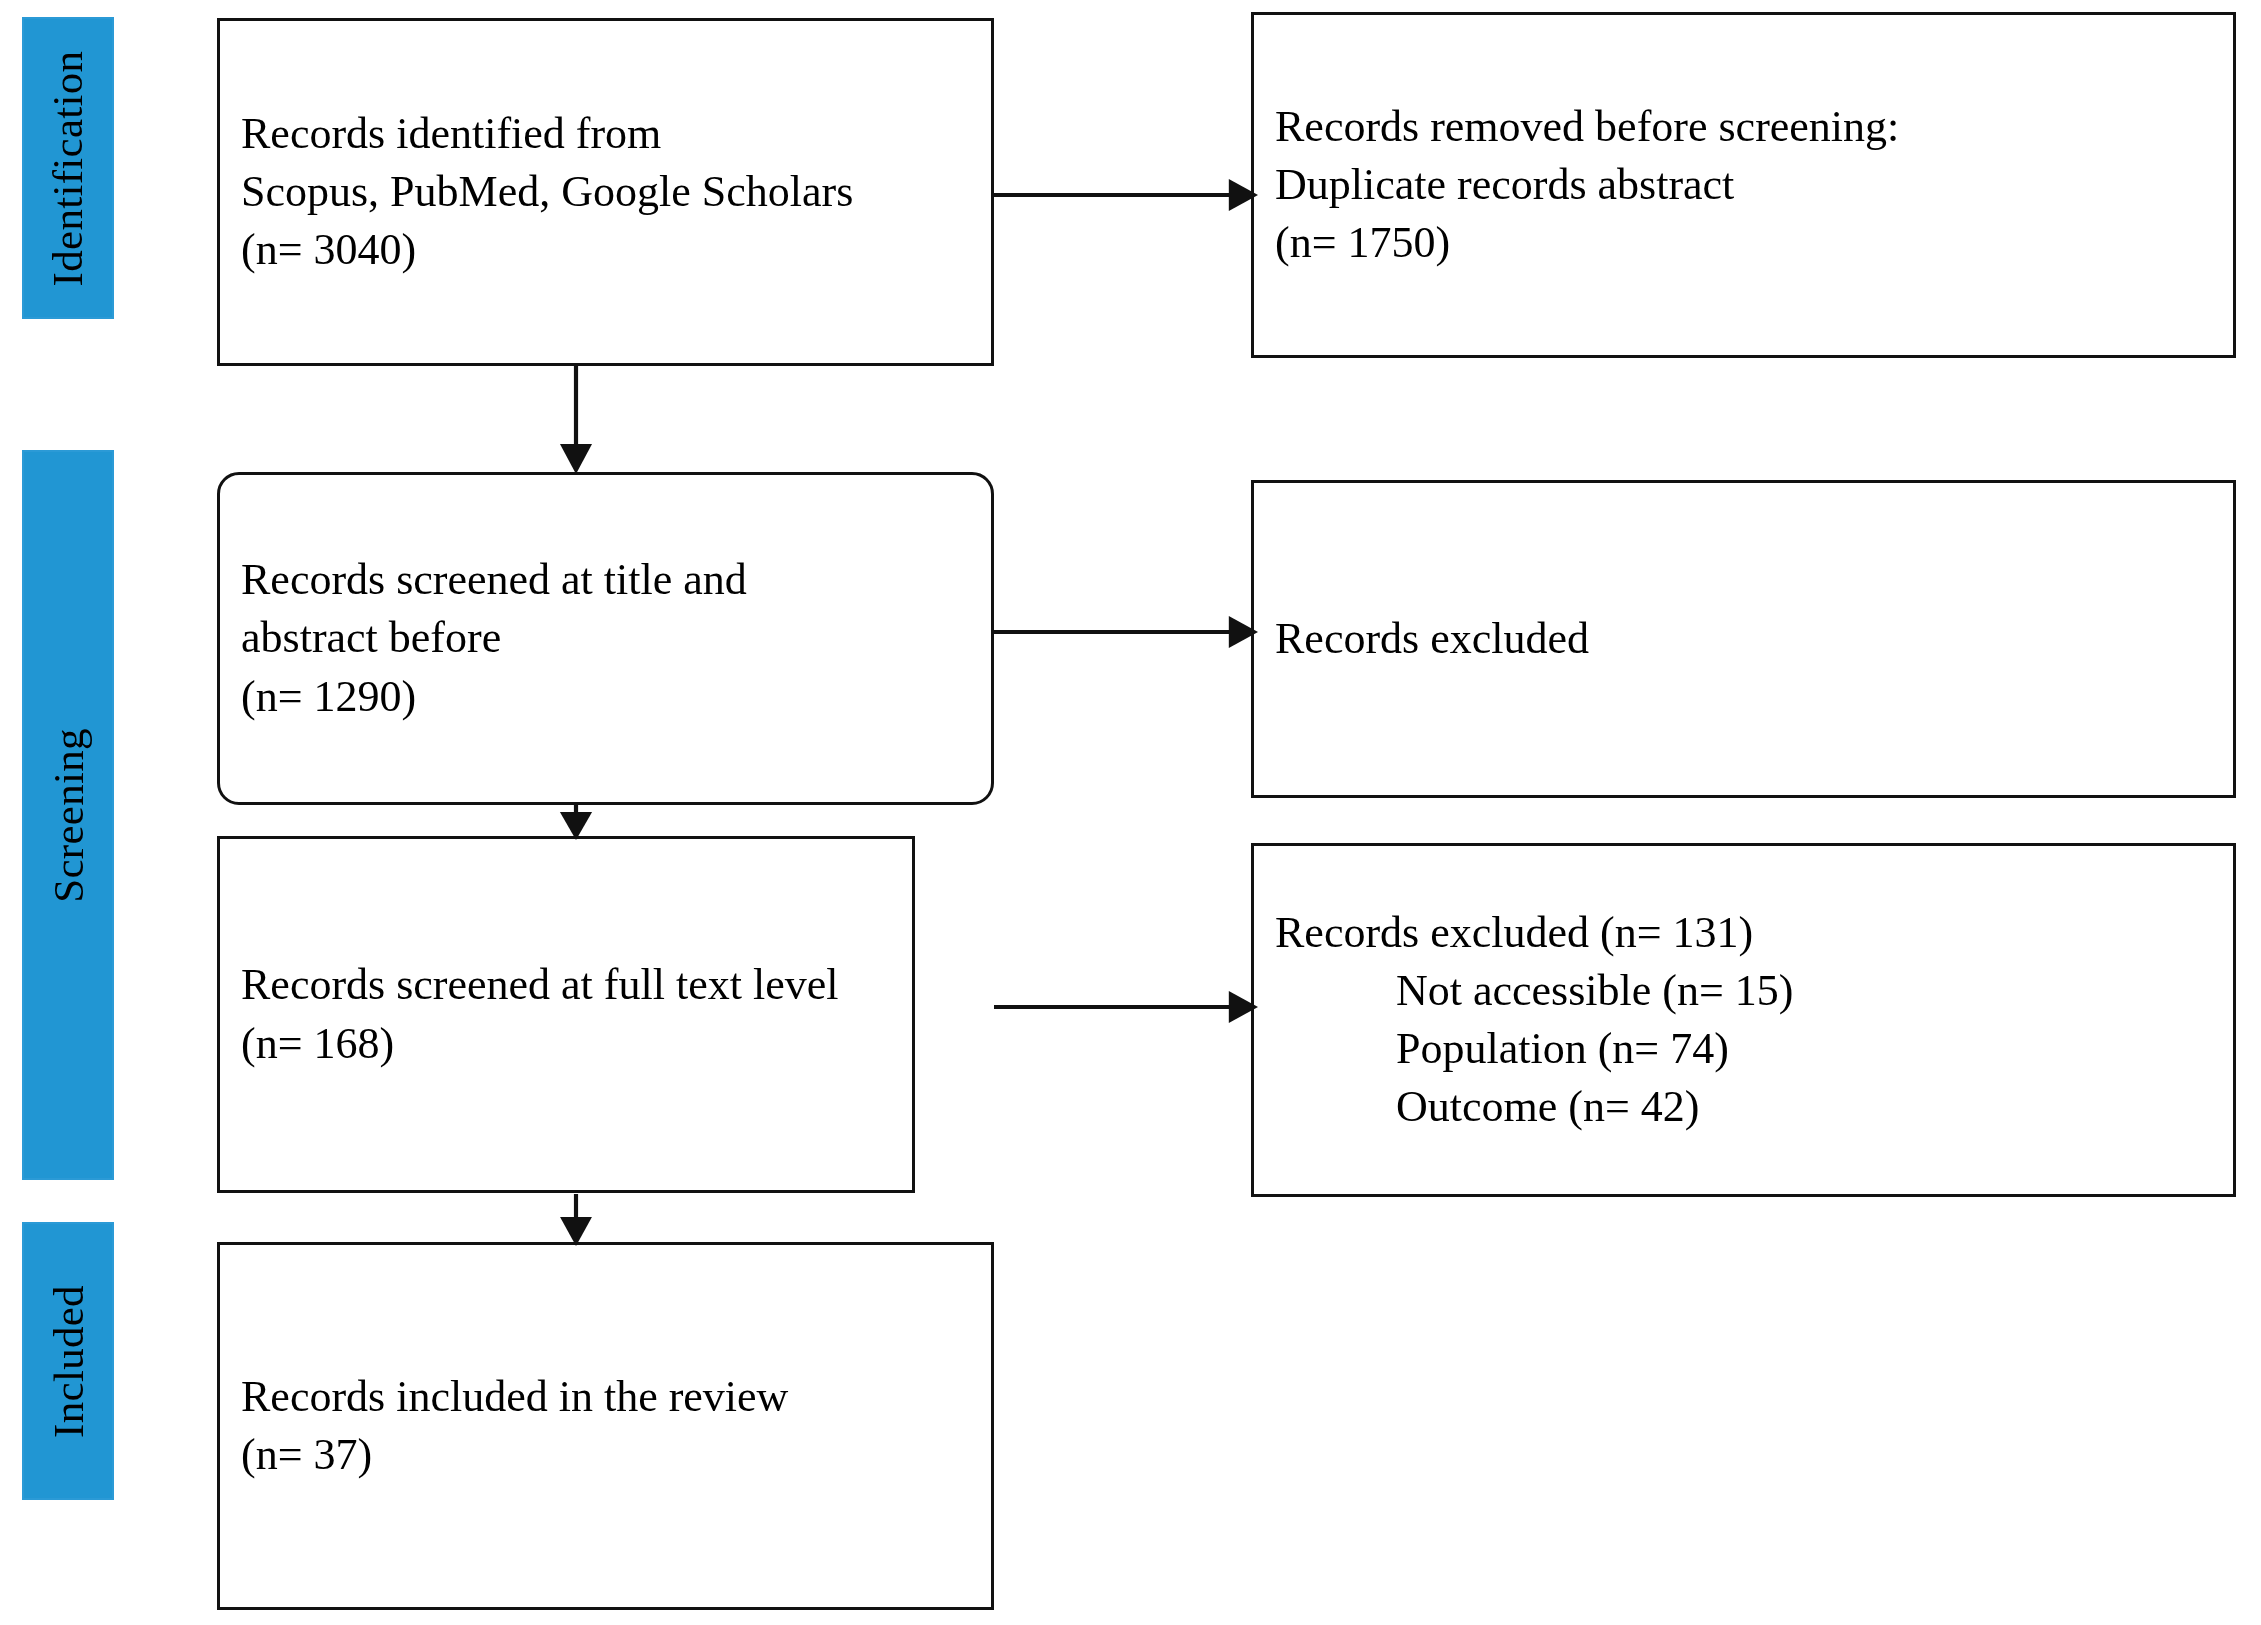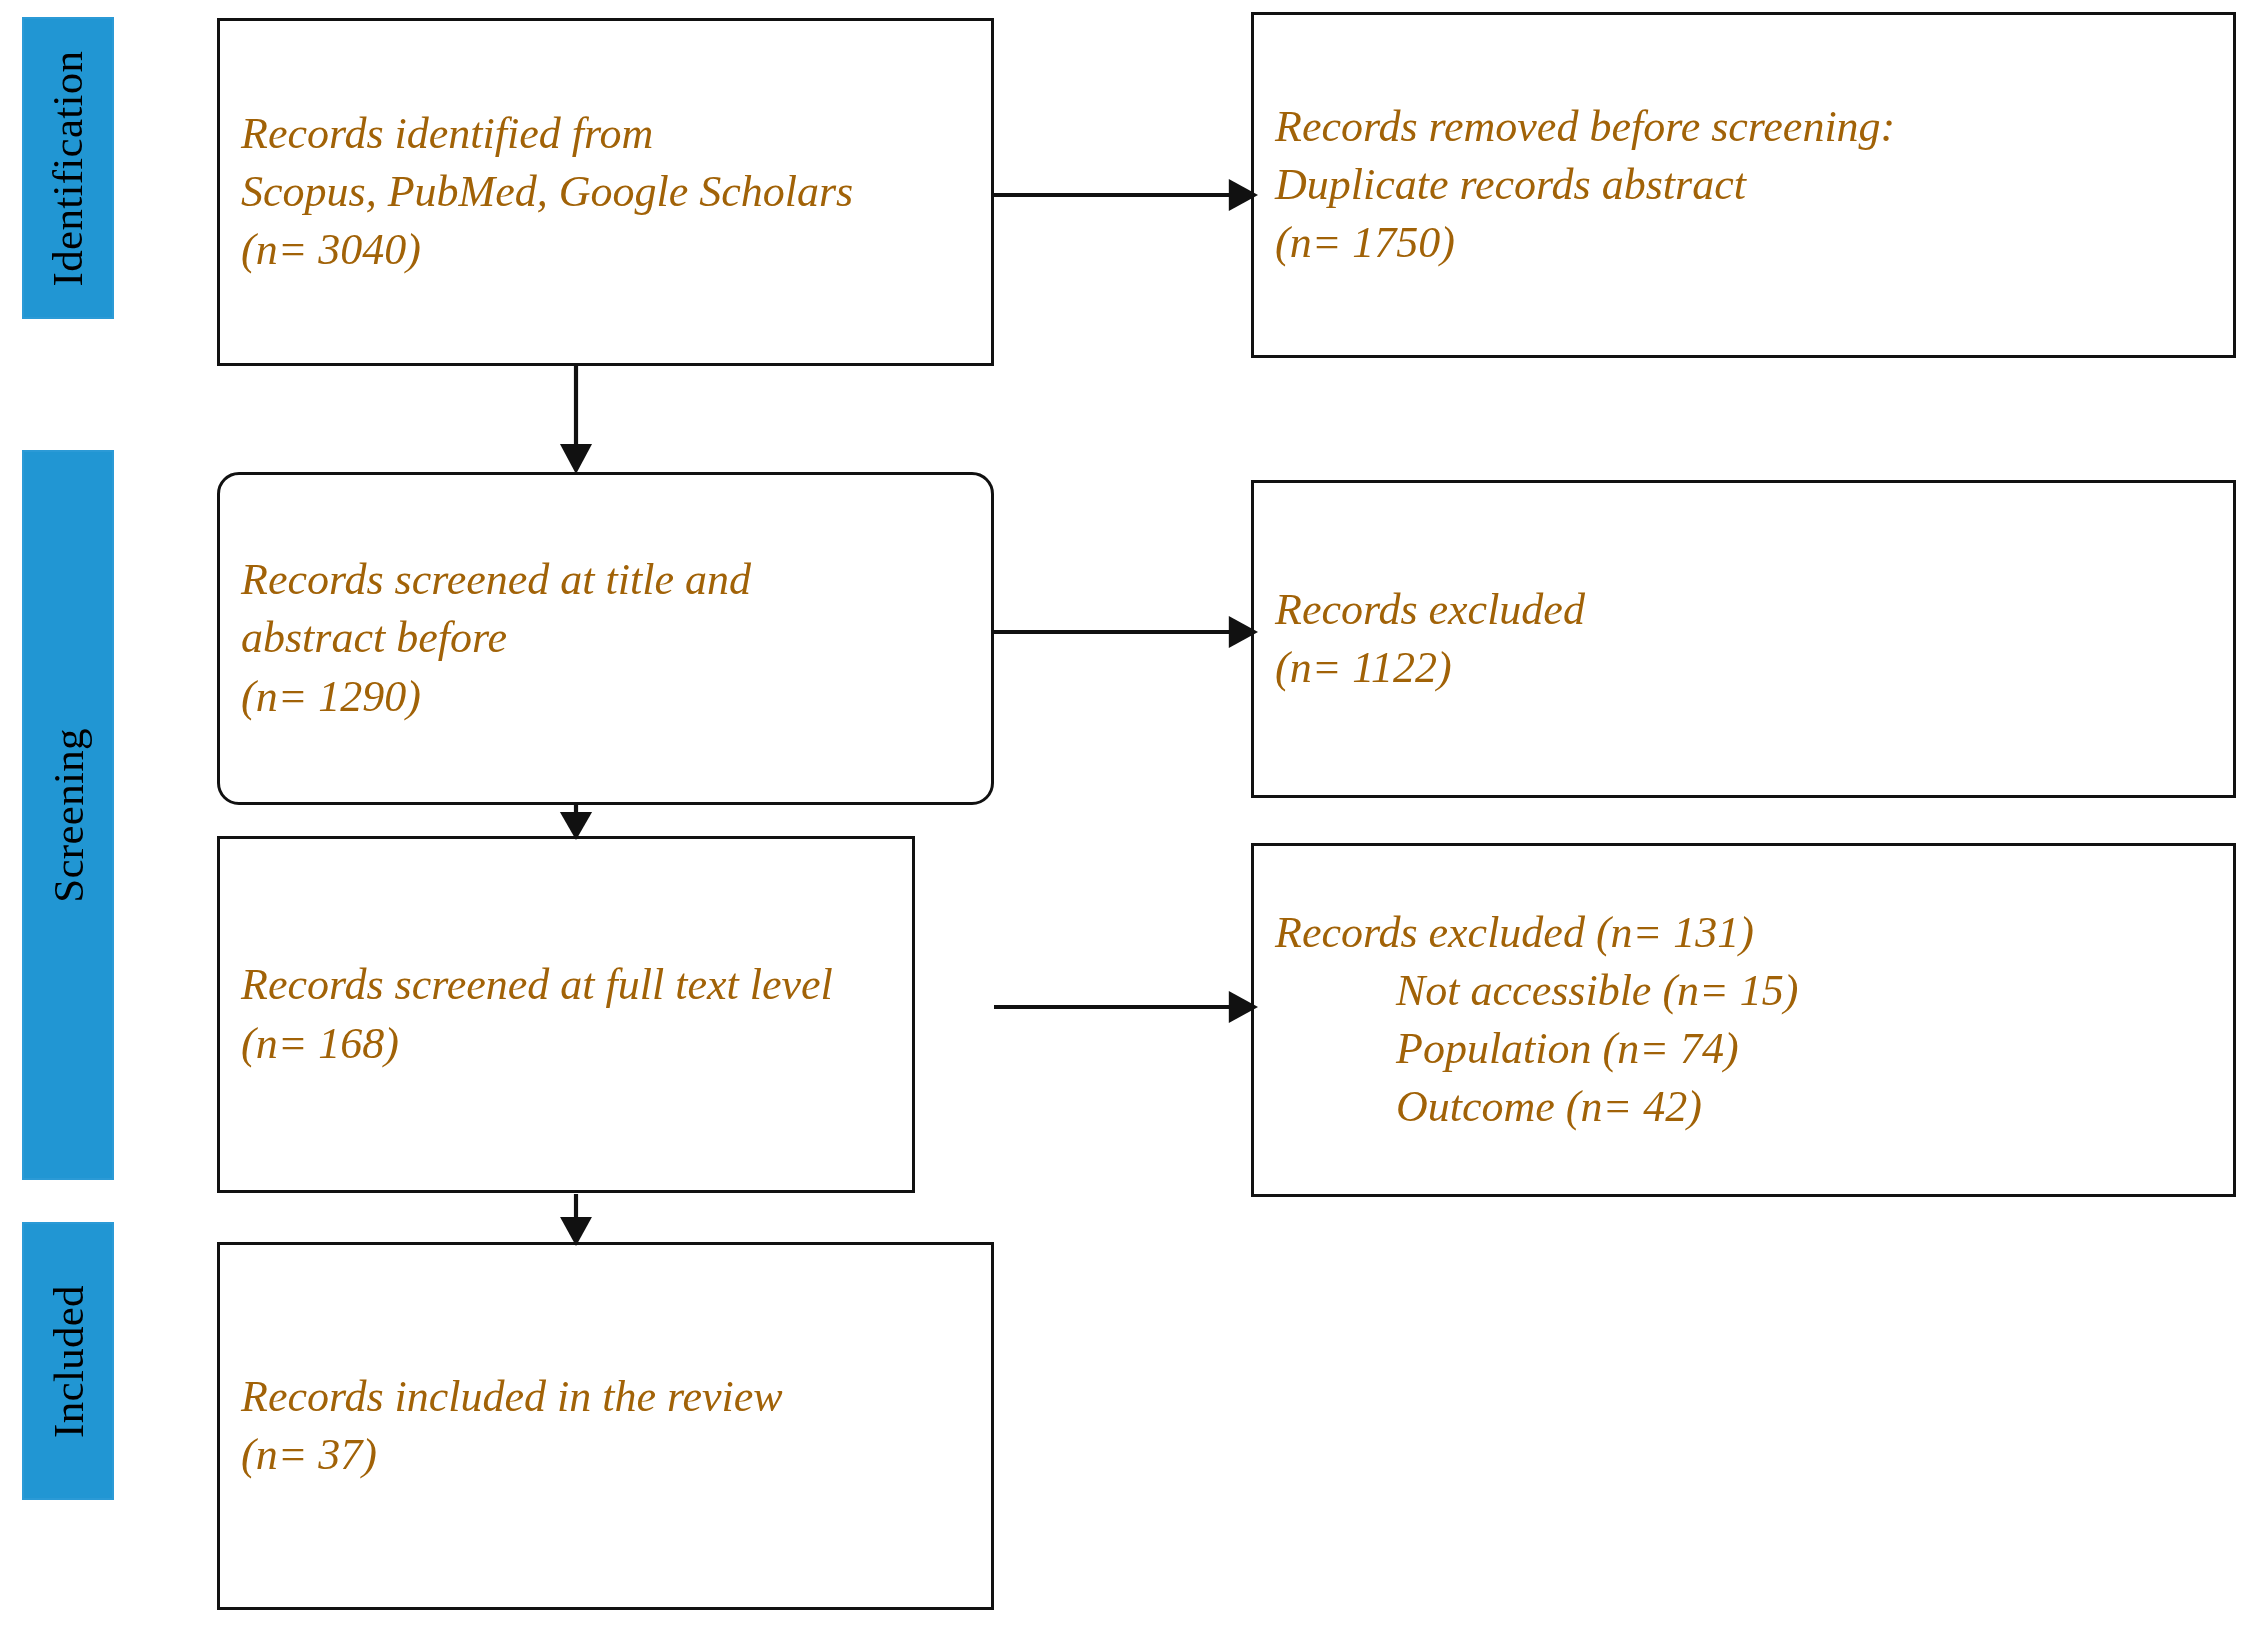--- a/index.html
+++ b/index.html
@@ -45,25 +45,24 @@
     position: absolute;
     background: #ffffff;
     border: 3.5px solid #111111;
     box-sizing: border-box;
     display: flex;
     flex-direction: column;
     justify-content: center;
     padding: 0 21px;
   }
   .flow-box .line {
-    color: #a16207;
+    color: #000000;
     font-size: 44px;
     line-height: 1.32;
     white-space: nowrap;
-    font-style: italic;
   }
   .flow-box .line.indent {
     padding-left: 121px;
   }
 
   #box-identified      { left: 217px;  top: 18px;   width: 777px; height: 348px; }
   #box-duplicates      { left: 1251px; top: 12px;   width: 985px; height: 346px; }
   #box-screened-title  { left: 217px;  top: 472px;  width: 777px; height: 333px; border-radius: 22px; }
   #box-excluded-title  { left: 1251px; top: 480px;  width: 985px; height: 318px; }
   #box-screened-full   { left: 217px;  top: 836px; width: 698px; height: 357px; }
@@ -111,21 +110,20 @@
   </div>
 
   <div class="flow-box" id="box-screened-title">
     <div class="line">Records screened at title and</div>
     <div class="line">abstract before</div>
     <div class="line">(n= 1290)</div>
   </div>
 
   <div class="flow-box" id="box-excluded-title">
     <div class="line">Records excluded</div>
-    <div class="line"> (n= 1122)</div>
   </div>
 
   <div class="flow-box" id="box-screened-full">
     <div class="line">Records screened at full text level</div>
     <div class="line">(n= 168)</div>
   </div>
 
   <div class="flow-box" id="box-excluded-full">
     <div class="line">Records excluded  (n= 131)</div>
     <div class="line indent">Not accessible (n= 15)</div>

